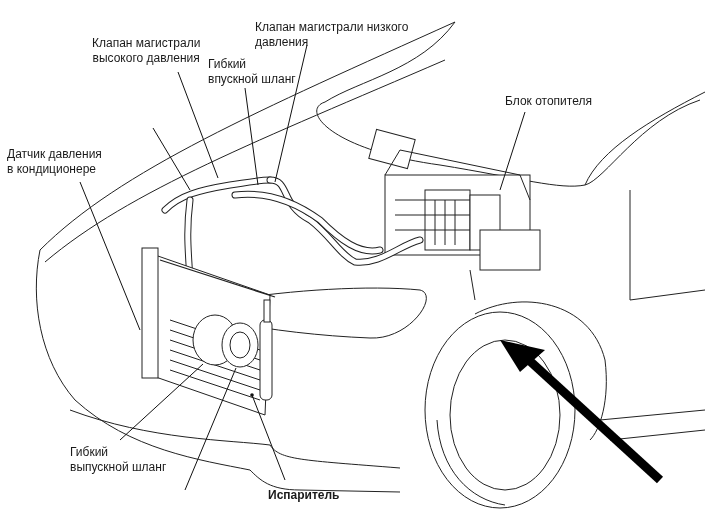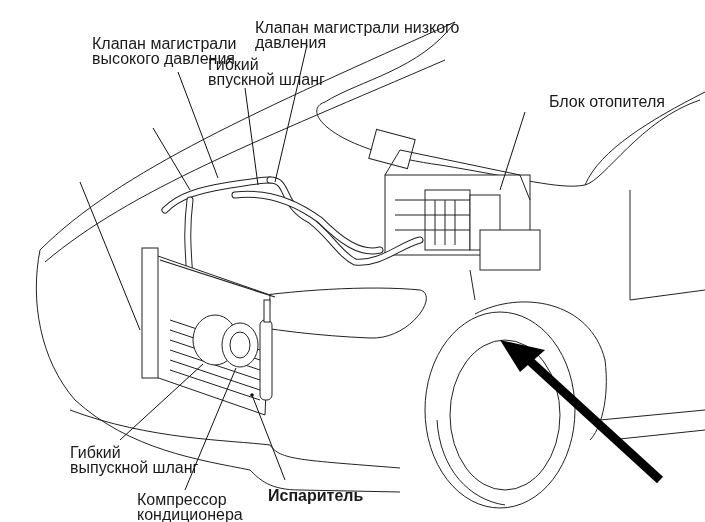--- a/index.html
+++ b/index.html
@@ -1,19 +1,19 @@
 <!DOCTYPE html>
 <html><head>
 <meta charset="utf-8">
 <style>
   html, body { margin:0; padding:0; background:#ffffff; }
   #stage { position:relative; width:705px; height:522px; overflow:hidden; background:#fff;
            font-family:"Liberation Sans", sans-serif; color:#1a1a1a; }
   svg.art { position:absolute; left:0; top:0; }
-  .lbl { position:absolute; font-size:16px; line-height:15px; white-space:pre-line; color:#1a1a1a; }
+  .lbl { position:absolute; font-size:12px; line-height:15px; white-space:pre-line; color:#1a1a1a; }
   .ln { fill:none; stroke:#222; stroke-width:1; }
   .ln2 { fill:none; stroke:#222; stroke-width:1.3; }
   .pipe { fill:none; stroke:#222; stroke-width:7; stroke-linecap:round; stroke-linejoin:round; }
   .pipe-in { fill:none; stroke:#fff; stroke-width:5; stroke-linecap:round; stroke-linejoin:round; }
   .leader { fill:none; stroke:#111; stroke-width:1; }
   .part { fill:#fff; stroke:#222; stroke-width:1; }
 </style>
 </head>
 <body>
 
@@ -98,25 +98,25 @@
       <path class="leader" d="M285,480 L252,395"></path>
       <circle cx="252" cy="395" r="1.8" fill="#111"></circle>
     </g>
 
     <g>
       <line x1="660" y1="480" x2="520" y2="352" stroke="#000" stroke-width="9"></line>
       <polygon points="500,340 545,350 520,372" fill="#000"></polygon>
     </g>
   </svg>
 
-  <div class="lbl" style="left:92px; top:36px;">Клапан магистрали
+  <div class="lbl" style="left:92px; top:36px;text-align:center;">Клапан магистрали
 высокого давления</div>
   <div class="lbl" style="left:255px; top:20px;">Клапан магистрали низкого
 давления</div>
   <div class="lbl" style="left:208px; top:57px;">Гибкий
 впускной шланг</div>
-  <div class="lbl" style="left:505px; top:94px;margin-left:44px;">Блок отопителя</div>
+  <div class="lbl" style="left:7px; top:147px;">Датчик давления
+в кондиционере</div>
+  <div class="lbl" style="left:505px; top:94px;">Блок отопителя</div>
   <div class="lbl" style="left:70px; top:445px;">Гибкий
 выпускной шланг</div>
-  <div class="lbl" style="left:137px; top:492px;">Компрессор
-кондиционера</div>
   <div class="lbl" style="left:268px; top:488px;font-weight:bold;">Испаритель</div>
 </div>
 
 </body></html>

